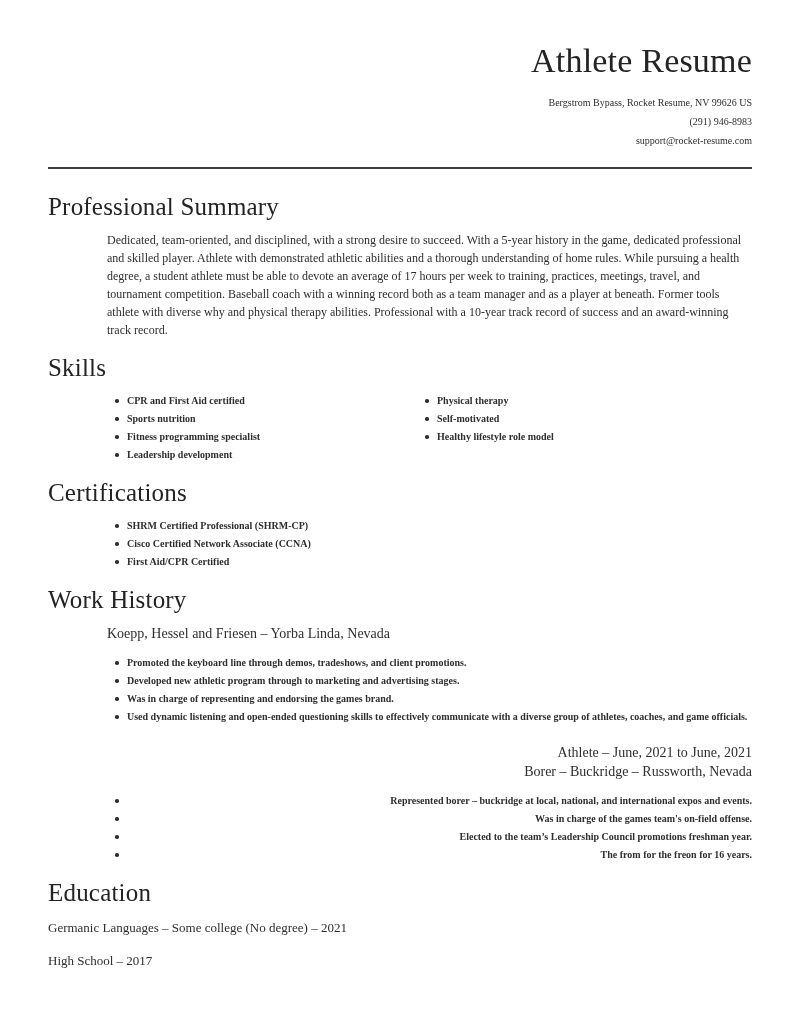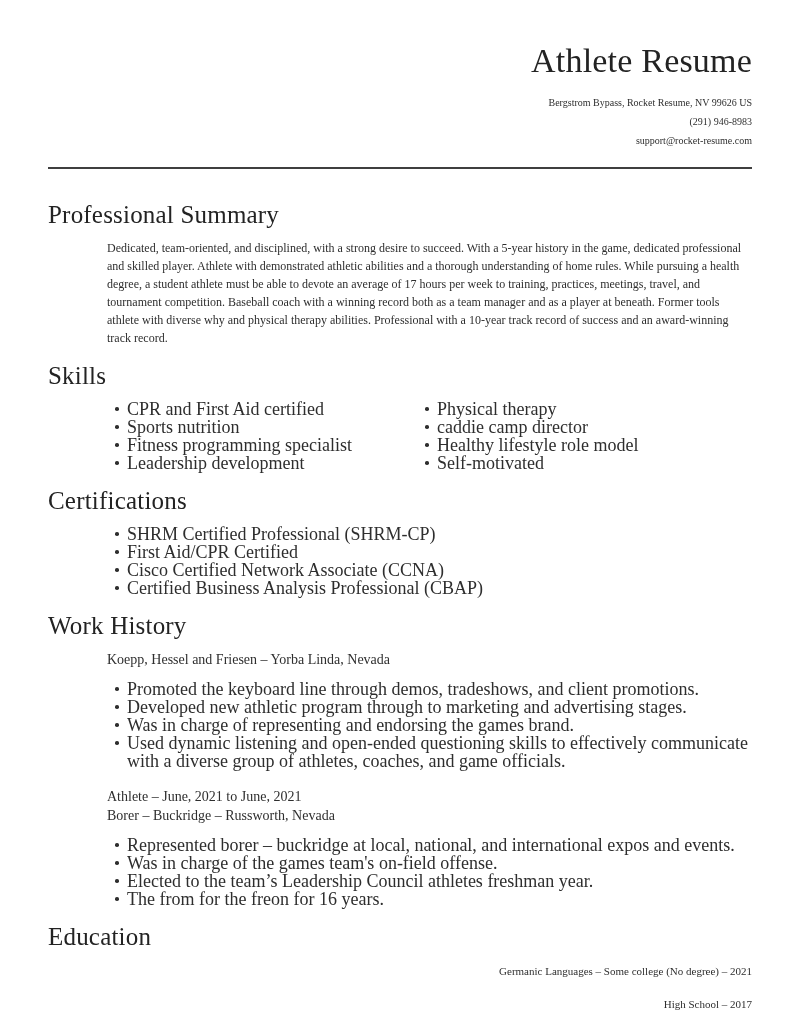--- a/index.html
+++ b/index.html
@@ -31,52 +31,52 @@
   }
 
   
   .section-heading {
     font-size: 25px;
     font-weight: 400;
     color: #232323;
     margin: 15px 0 10px 0;
     letter-spacing: 0.2px;
   }
-  .section-heading.first { margin-top: 32px; }
+  .section-heading.first { margin-top: 24px; }
 
   .body-text { font-size: 12px; line-height: 18px; }
 
   .summary-text { margin: 0 0 4px 59px; }
 
   
   ul.bullets { margin: 0; padding: 0 0 0 79px; list-style: none; }
-  ul.bullets li { position: relative; font-size: 18px; line-height: 18px; }
+  ul.bullets li { position: relative; font-size: 10px; line-height: 18px; font-weight: bold; }
   ul.bullets li::before {
     content: "";
     position: absolute;
     left: -12px;
     top: 7px;
     width: 3.5px;
     height: 3.5px;
     border-radius: 50%;
     background: #2e2e2e;
   }
 
   
   .skills-cols { display: grid; grid-template-columns: 1fr 1fr; }
   .skills-cols ul.right { padding-left: 37px; }
 
   
   .job { margin-top: 0; }
   .job-head { margin-left: 59px; font-size: 14px; line-height: 19px; }
   .job ul.bullets { margin-top: 11px; }
-  .job + .job { margin-top: 17px; }
+  .job + .job { margin-top: 17px; text-align: right; }
 
   
-  .edu-entry { font-size: 11px; line-height: 21px; text-align: right; }
+  .edu-entry { font-size: 13px; line-height: 21px; }
   .edu-entry + .edu-entry { margin-top: 12px; }
 
   .section { margin: 0; }
 </style>
 </head>
 <body>
 
 <div class="page">
 
   <header class="doc-header">
@@ -97,34 +97,32 @@
     <h2 class="section-heading">Skills</h2>
     <div class="skills-cols">
       <ul class="bullets left">
         <li>CPR and First Aid certified</li>
         <li>Sports nutrition</li>
         <li>Fitness programming specialist</li>
         <li>Leadership development</li>
       </ul>
       <ul class="bullets right">
         <li>Physical therapy</li>
-        <li>caddie camp director</li>
+        <li>Self-motivated</li>
         <li>Healthy lifestyle role model</li>
-        <li>Self-motivated</li>
       </ul>
     </div>
   </section>
 
   <section class="section">
     <h2 class="section-heading">Certifications</h2>
     <ul class="bullets">
       <li>SHRM Certified Professional (SHRM-CP)</li>
+      <li>Cisco Certified Network Associate (CCNA)</li>
       <li>First Aid/CPR Certified</li>
-      <li>Cisco Certified Network Associate (CCNA)</li>
-      <li>Certified Business Analysis Professional (CBAP)</li>
     </ul>
   </section>
 
   <section class="section">
     <h2 class="section-heading">Work History</h2>
 
     <div class="job">
       <div class="job-head">Koepp, Hessel and Friesen – Yorba Linda, Nevada</div>
       <ul class="bullets">
         <li>Promoted the keyboard line through demos, tradeshows, and client promotions.</li>
@@ -133,21 +131,21 @@
         <li>Used dynamic listening and open-ended questioning skills to effectively communicate with a diverse group of athletes, coaches, and game officials.</li>
       </ul>
     </div>
 
     <div class="job">
       <div class="job-head">Athlete – June, 2021 to June, 2021</div>
       <div class="job-head">Borer – Buckridge – Russworth, Nevada</div>
       <ul class="bullets">
         <li>Represented borer – buckridge at local, national, and international expos and events.</li>
         <li>Was in charge of the games team's on-field offense.</li>
-        <li>Elected to the team’s Leadership Council athletes freshman year.</li>
+        <li>Elected to the team’s Leadership Council promotions freshman year.</li>
         <li>The from for the freon for 16 years.</li>
       </ul>
     </div>
   </section>
 
   <section class="section">
     <h2 class="section-heading">Education</h2>
 
     <div class="edu-entry">
       <div>Germanic Languages – Some college (No degree) – 2021</div>

